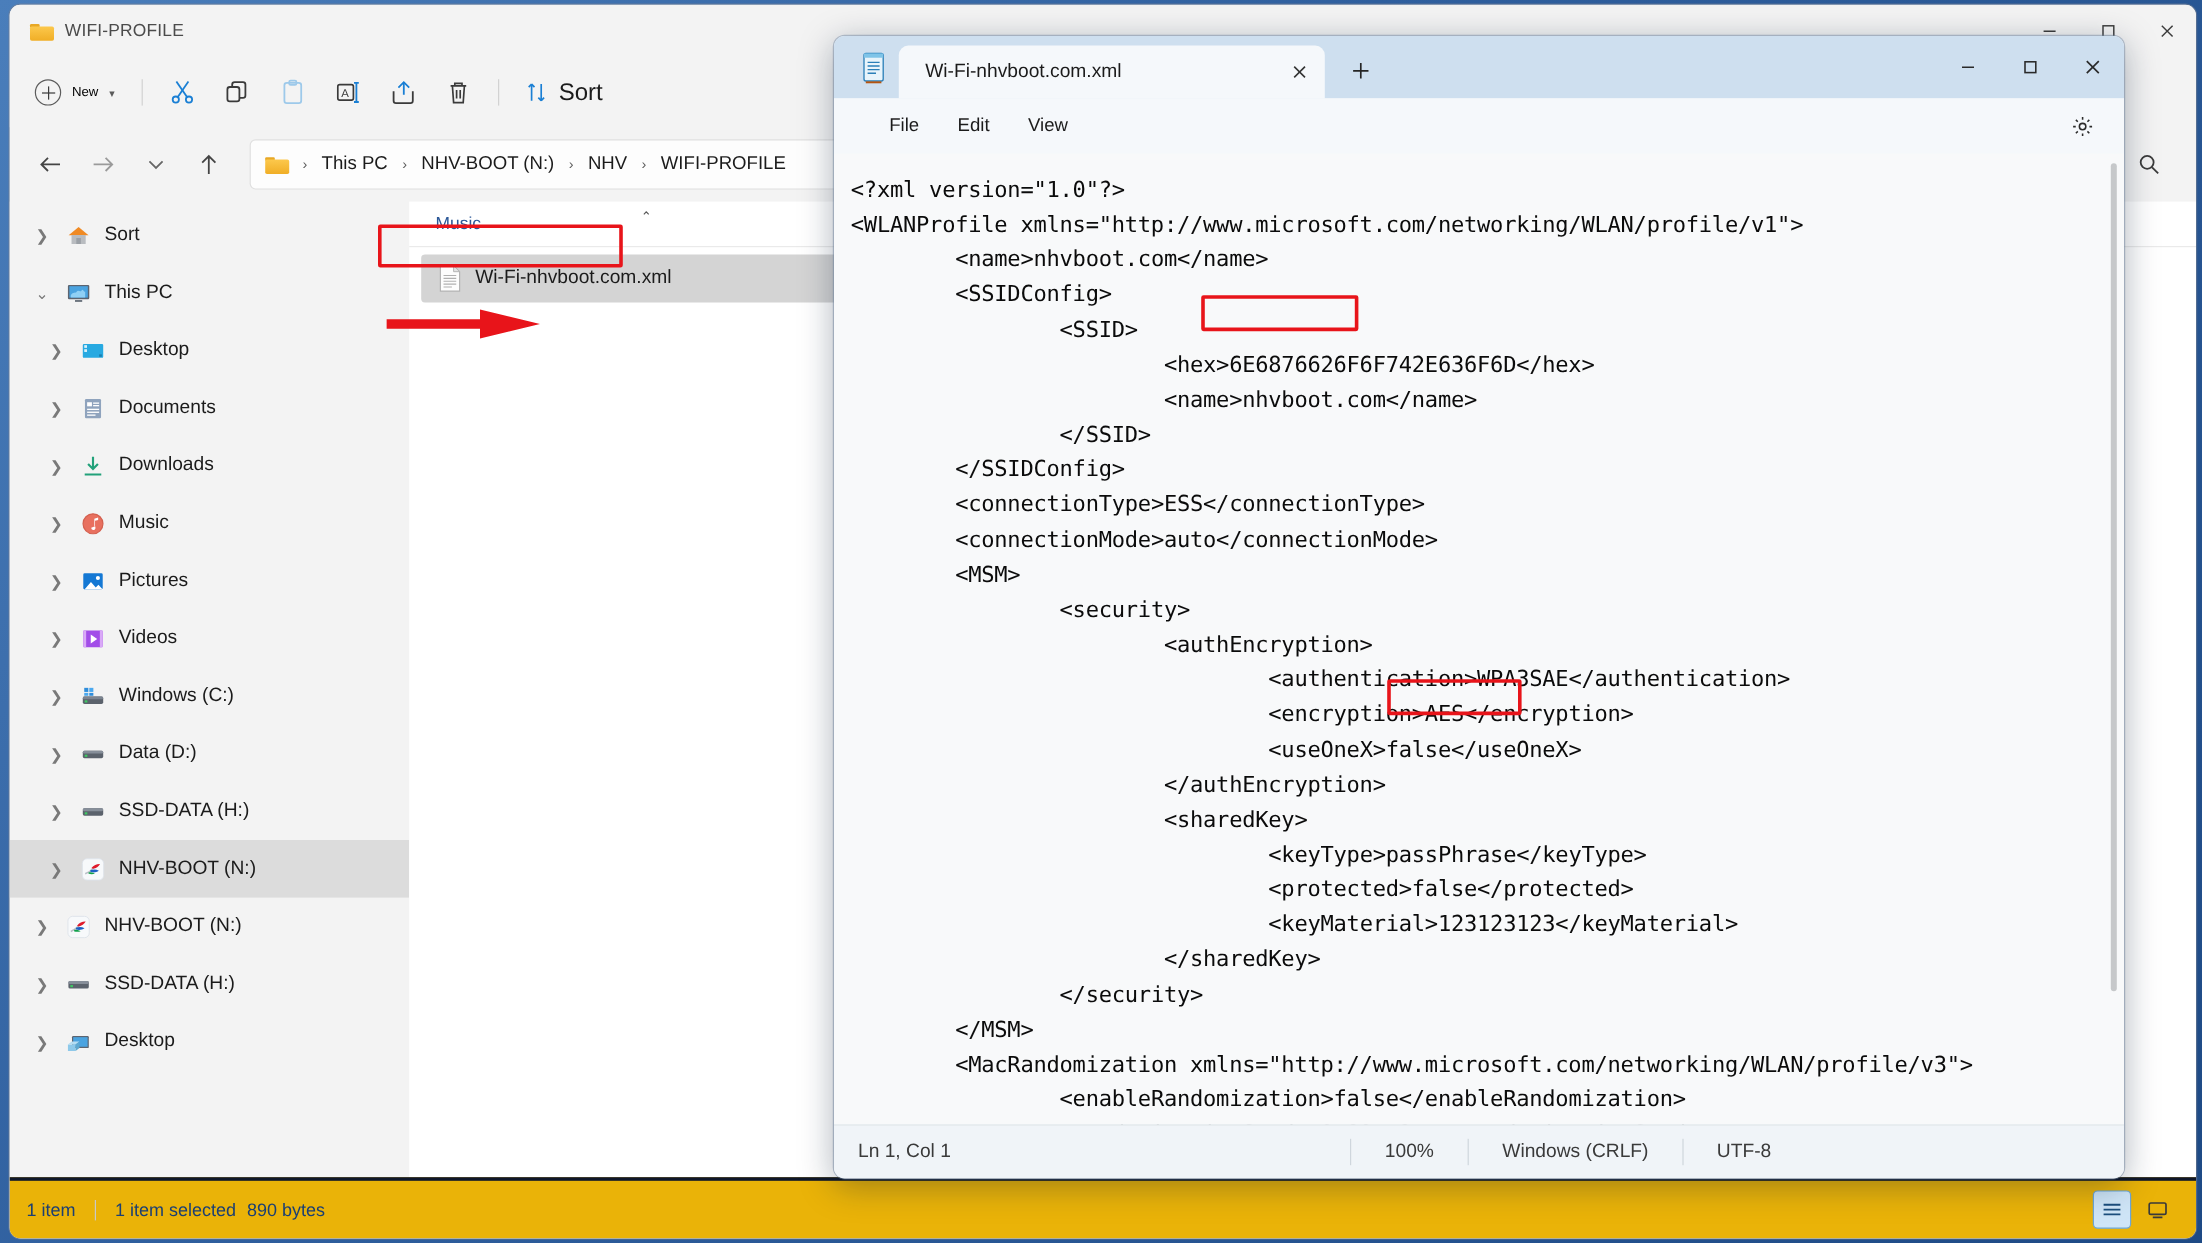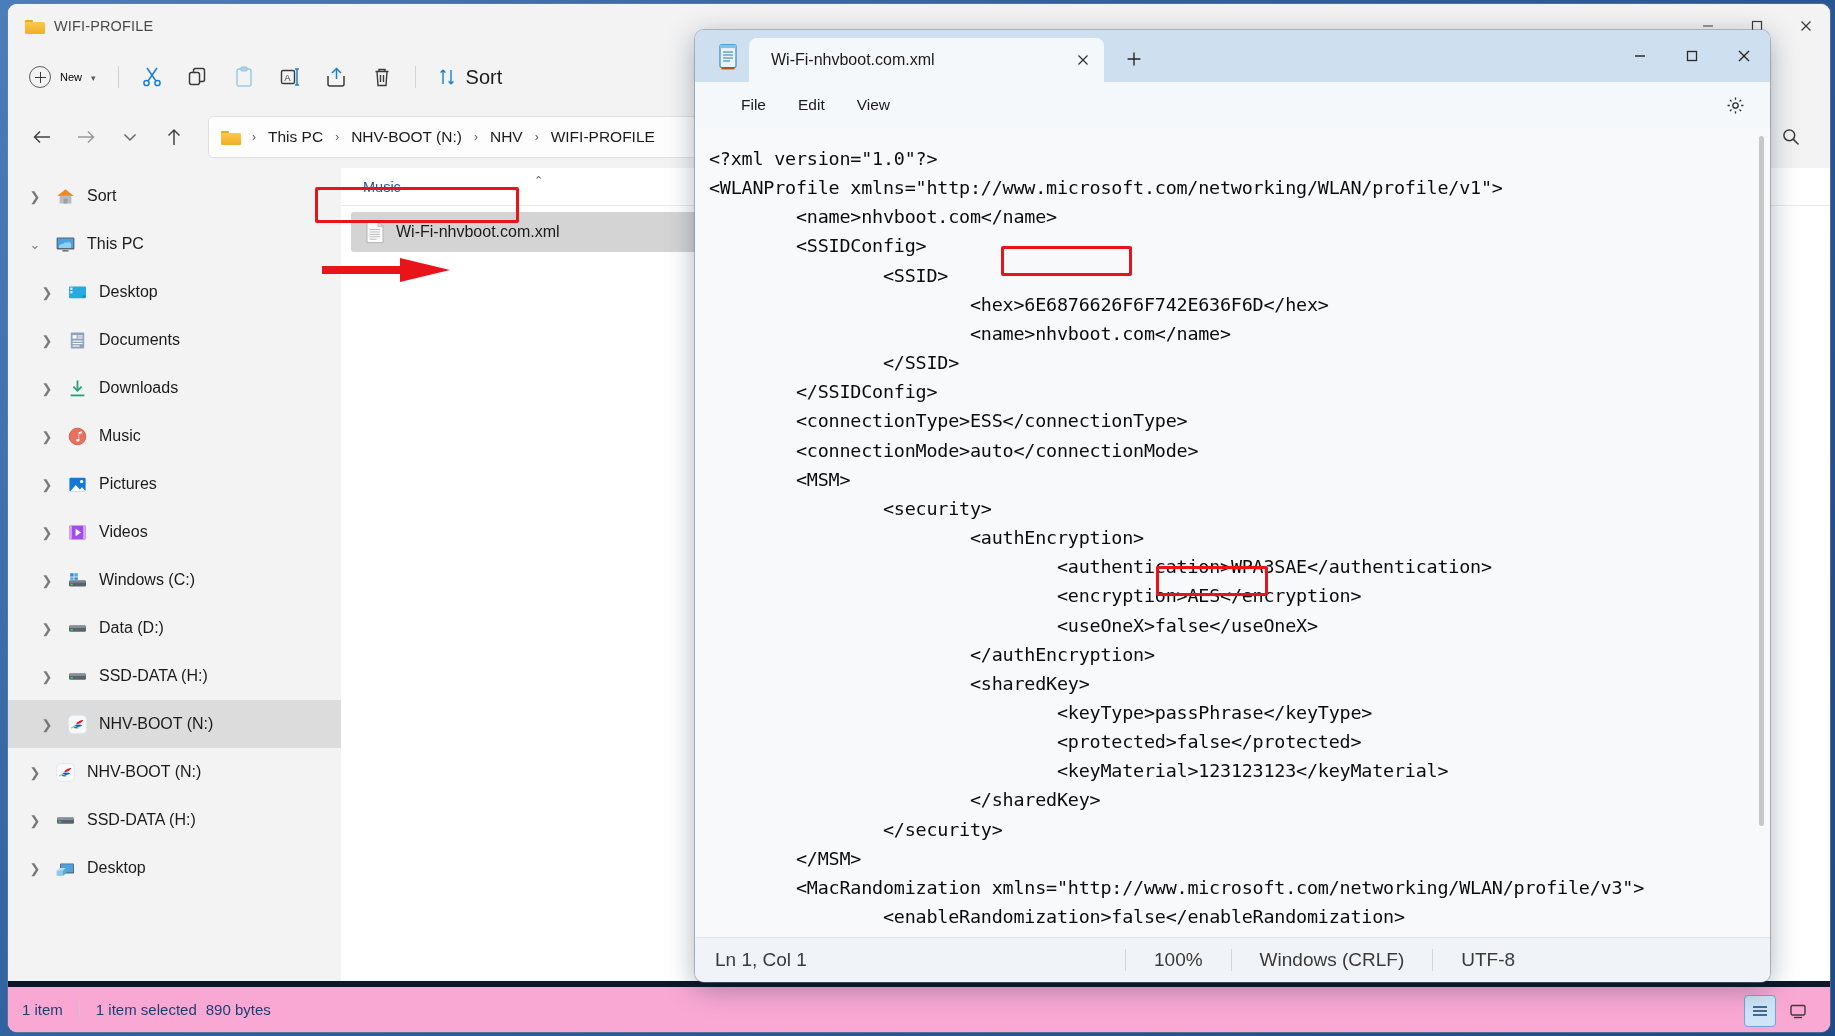--- a/index.html
+++ b/index.html
@@ -102,23 +102,23 @@
   }
   .file-ico{width:20px;height:24px;flex:0 0 20px;position:relative;}
   .file-name{font-size:16px;color:#1b1b1b;}
 
   
   .redbox{position:absolute;border:3px solid #e8141a;border-radius:2px;pointer-events:none;}
   #arrow{position:absolute;left:322px;top:257px;width:130px;height:26px;}
 
   
   .exp-status{
-    height:51px;flex:0 0 51px;background:#f9a8d4;
+    height:51px;flex:0 0 51px;background:#eab308;
     display:flex;align-items:center;padding:0 14px;position:relative;
-    border-top:6px solid #0f172a;
+    border-top:3px solid #0f172a;
   }
   .st-txt{font-size:15px;color:#1b3f73;}
   .st-sep{width:1px;height:17px;background:#c9c9c9;margin:0 16px;}
   .view-toggles{position:absolute;right:16px;top:8px;display:flex;gap:6px;}
   .vt{width:32px;height:32px;display:flex;align-items:center;justify-content:center;border-radius:4px;}
   .vt.active{background:#cfe5f7;border:1px solid #6ba7da;}
 
   
   #notepad{
     position:absolute;left:695px;top:30px;
@@ -162,21 +162,21 @@
   }
   .np-scroll{
     position:absolute;right:5px;top:8px;width:8px;height:690px;
   }
   .np-scroll .thumb{width:5px;margin-left:2px;height:100%;background:#c6c8ca;border-radius:3px;}
 
   .np-status{
     height:45px;flex:0 0 45px;background:#f0f4f8;
     display:flex;align-items:center;border-top:1px solid #e2e6ea;position:relative;
   }
-  .np-st-cell{font-size:19px;color:#3a3a3a;padding:0 28px;height:22px;display:flex;align-items:center;}
+  .np-st-cell{font-size:16px;color:#3a3a3a;padding:0 28px;height:22px;display:flex;align-items:center;}
   .np-st-cell.first{padding-left:20px;width:430px;}
   .np-st-div{width:1px;height:22px;background:#cfd6dd;}
 </style>
 </head>
 <body>
 
 <div id="explorer">
 
   <div class="exp-titlebar">
     <div class="exp-title-left">

